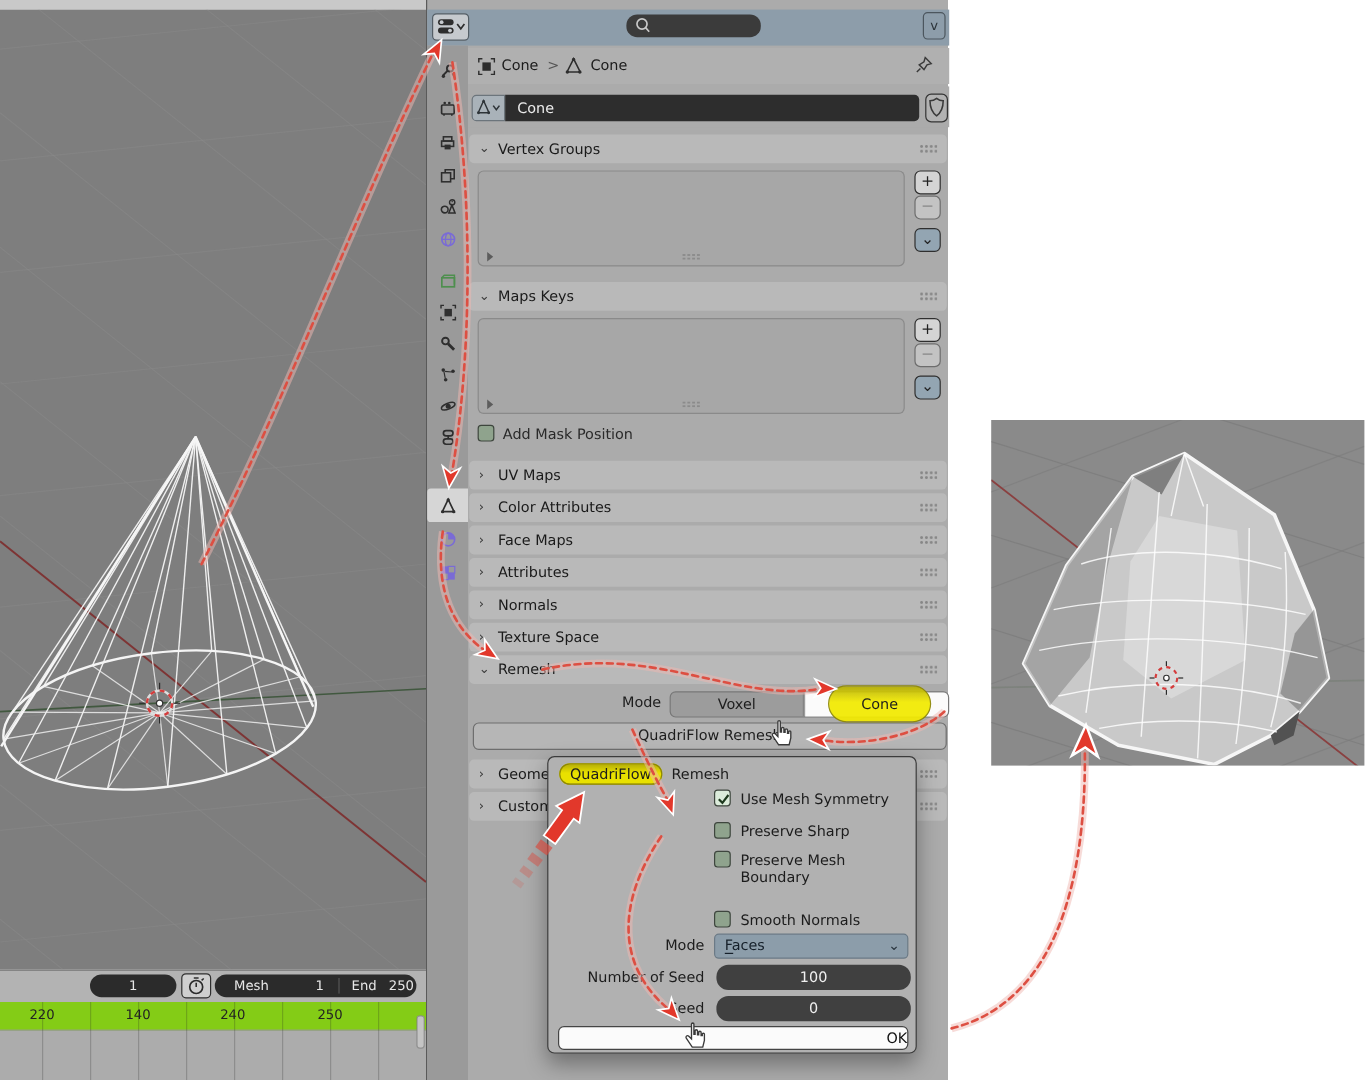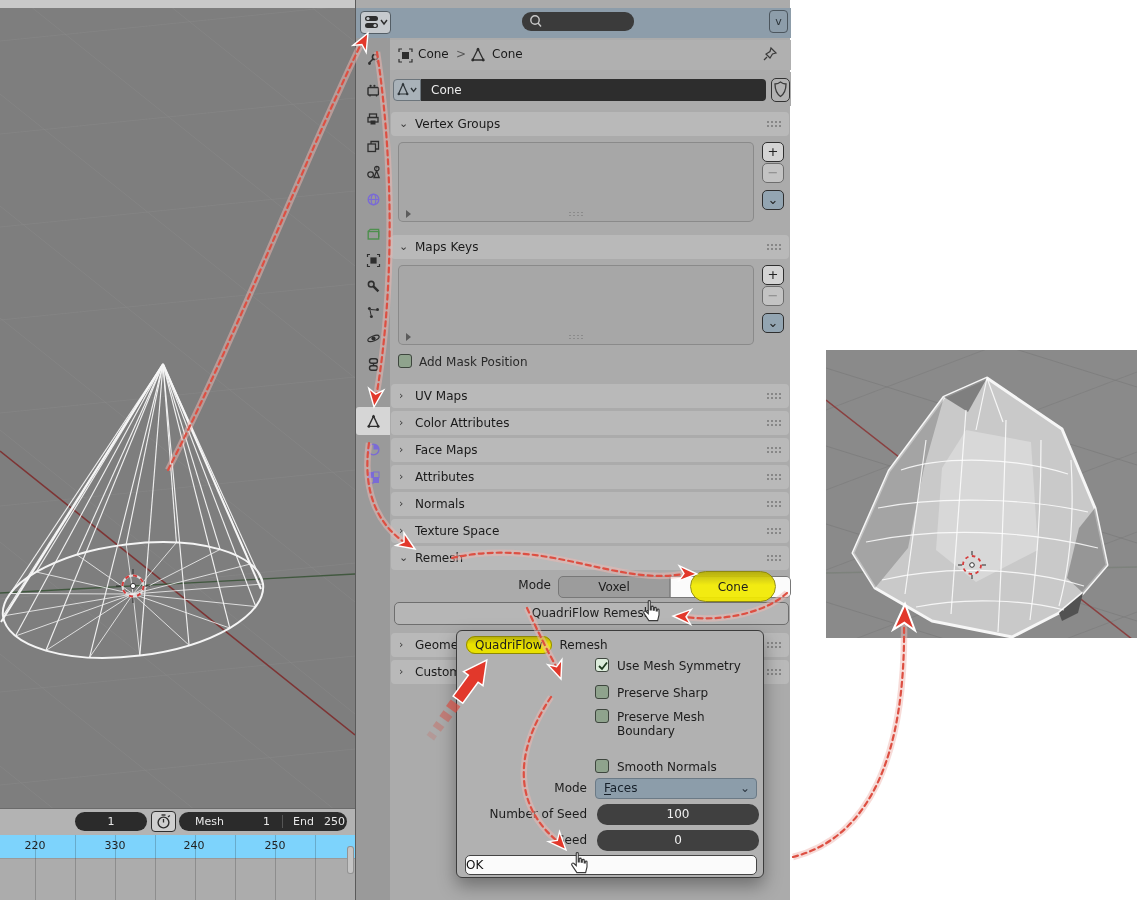--- a/index.html
+++ b/index.html
@@ -15,21 +15,21 @@
 
   
   #timeline { left:0; top:808px; width:355px; height:92px; background:#acacac; border-top:1px solid #6b6b6b; }
   #tl-header { left:0; top:0; width:355px; height:26px; background:#b3b3b3; }
   .pill-dark { background:#2b2b2b; border-radius:10px; color:#e8e8e8; font-size:11px; }
   #tl-frame { left:75px; top:3px; width:72px; height:19px; text-align:center; line-height:19px; }
   #tl-stopwatch { left:151px; top:2px; width:25px; height:21px; background:#cfcfcf; border:1px solid #2e2e2e; border-radius:4px; }
   #tl-range { left:179px; top:3px; width:168px; height:19px; }
   #tl-range span { position:absolute; top:0; line-height:19px; }
   #tl-range .div { position:absolute; left:103px; top:3px; width:1px; height:13px; background:#555; }
-  #tl-ruler { left:0; top:26px; width:355px; height:24px; background:#7dd3fc; border-bottom:1px solid #9a9a9a; }
+  #tl-ruler { left:0; top:26px; width:355px; height:24px; background:#84cc16; border-bottom:1px solid #9a9a9a; }
   .tick-label { position:absolute; top:4px; width:34px; text-align:center; font-size:11px; color:#222; z-index:2; }
   .tick-line { position:absolute; top:26px; width:1px; height:66px; background:rgba(30,30,30,.22); }
   #tl-nub { left:347px; top:845px; width:7px; height:28px; background:#c4c4c4; border:1px solid rgba(0,0,0,.25); border-radius:3px; }
 
   
   #props { left:355px; top:0; width:435px; height:900px; background:#ababab; border-left:1px solid #5a5a5a; }
   #phead { position:absolute; left:0; top:8px; width:435px; height:30px; background:#8d9daa; }
   #editor-btn { position:absolute; left:4px; top:3px; width:31px; height:23px; background:#c6cace; border:1px solid #545e66; border-radius:4px; }
   #search-box { position:absolute; left:166px; top:4px; width:112px; height:19px; background:#3b3b3b; border-radius:9px; }
   #filter-btn { position:absolute; left:413px; top:2px; width:19px; height:23px; border:1px solid #4c565e; border-radius:4px; color:#2c343a; text-align:center; line-height:21px; font-size:11px; }
@@ -77,21 +77,21 @@
   #dlg-title { position:absolute; left:9px; top:4px; height:20px; line-height:20px; color:#1c1c1c; }
   #dlg-title .hl { background:linear-gradient(#b7b008,#e9e100 45%); border:1px solid #8d8705; border-radius:11px; padding:1px 8px; }
   .dlg-row { position:absolute; left:0; width:308px; height:18px; }
   .dlg-row .cb { left:138px; top:1px; }
   .dlg-row .cb-lbl { position:absolute; left:160px; top:2px; color:#1c1c1c; }
   .dlg-lab { position:absolute; left:10px; width:120px; text-align:right; color:#1c1c1c; line-height:21px; }
   .dlg-field-dark { position:absolute; left:140px; width:162px; height:21px; background:#404040; border-radius:10px; color:#f0f0f0; text-align:center; line-height:21px; }
   #dlg-mode-dd { position:absolute; left:138px; top:147px; width:162px; height:21px; background:#8c9daa; border:1px solid #6b7a86; border-radius:4px; color:#16202a; line-height:19px; padding-left:8px; }
   #dlg-mode-dd .dd-chev { position:absolute; right:6px; top:0; color:#2b3640; }
   #dlg-mode-dd .mn { position:absolute; left:8px; top:15px; width:7px; height:1px; background:#16202a; }
-  #dlg-ok { position:absolute; left:8px; top:224px; width:292px; height:20px; background:#fbfbfb; border:1px solid #444; border-radius:5px; text-align:left; line-height:18px; color:#111; }
+  #dlg-ok { position:absolute; left:8px; top:224px; width:292px; height:20px; background:#fbfbfb; border:1px solid #444; border-radius:5px; text-align:right; line-height:18px; color:#111; }
 
   
   #remesh-img { left:826px; top:350px; width:311px; height:288px; background:#8a8a8a; overflow:hidden; }
 
   
   #overlay { left:0; top:0; width:1142px; height:900px; z-index:50; pointer-events:none; }
 
   .icon-svg { display:block; }
 </style>
 </head>
@@ -191,21 +191,21 @@
     </div>
     <div class="abs pill-dark" id="tl-range">
       <span style="left:16px">Mesh</span>
       <span style="left:84px">1</span>
       <span class="div"></span>
       <span style="left:114px">End</span>
       <span style="left:145px">250</span>
     </div>
     <div class="abs" id="tl-ruler">
       <span class="tick-label" style="left:18px">220</span>
-      <span class="tick-label" style="left:98px">330</span>
+      <span class="tick-label" style="left:98px">140</span>
       <span class="tick-label" style="left:177px">240</span>
       <span class="tick-label" style="left:258px">250</span>
     </div>
     <div id="tl-ticks">
         <div class="tick-line" style="left: 35px;"></div>
         <div class="tick-line" style="left: 75px;"></div>
         <div class="tick-line" style="left: 115px;"></div>
         <div class="tick-line" style="left: 155px;"></div>
         <div class="tick-line" style="left: 195px;"></div>
         <div class="tick-line" style="left: 235px;"></div>

